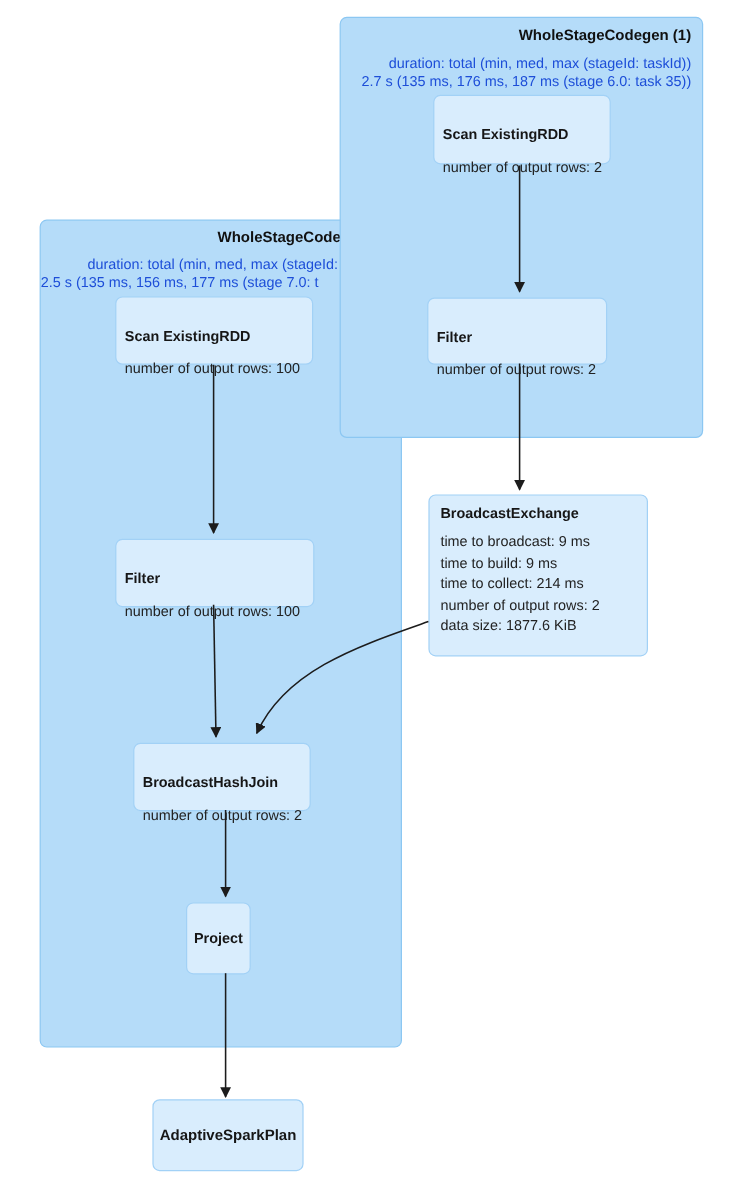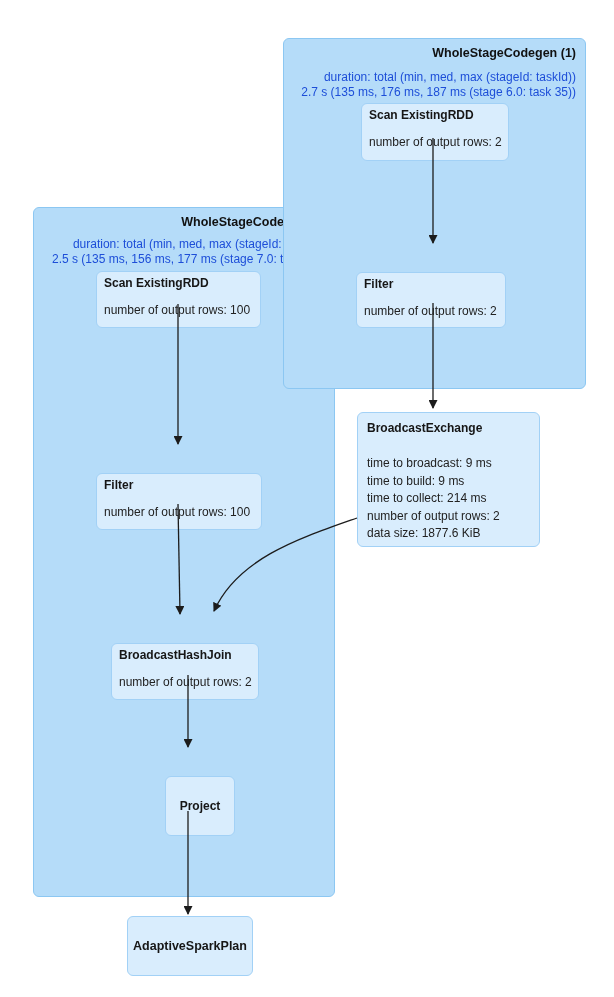--- a/index.html
+++ b/index.html
@@ -10,39 +10,39 @@
     --arrow:#1c1c1c;
     --text:#222222;
   }
   html,body{margin:0;padding:0;background:#ffffff;}
   .canvas{
     position:relative;width:614px;height:997px;background:#ffffff;overflow:hidden;
     font-family:"Liberation Sans",sans-serif;color:var(--text);
   }
   .cluster{
     position:absolute;background:var(--cluster-fill);
-    border:1px solid var(--cluster-border);border-radius:6px;box-sizing:border-box;margin-top:24px;
+    border:1px solid var(--cluster-border);border-radius:6px;box-sizing:border-box;
   }
   .cluster-title{
     position:absolute;top:7px;right:9px;font-size:12.5px;font-weight:bold;
     color:#111;white-space:nowrap;
   }
   .duration{position:absolute;left:0;width:100%;font-size:12px;line-height:14.5px;color:#1d4ed8;}
   .dl{white-space:nowrap;}
   .dl.r{text-align:right;padding-right:9px;}
-  .dl.l{text-align:left;padding-left:18px;}
+  .dl.l{text-align:left;padding-left:0;}
   .node{
     position:absolute;background:var(--node-fill);
     border:1px solid var(--node-border);border-radius:6px;box-sizing:border-box;
-    padding:4px 7px;font-size:12px;white-space:nowrap;
+    padding:25px 7px;font-size:12px;white-space:nowrap;
   }
   .node .ntitle{font-weight:bold;color:#161616;font-size:12px;}
   .node .nmetrics{margin-top:13px;color:var(--text);}
   .node.tall{padding:8px 9px;}
-  .node.tall .nmetrics{margin-top:20px;line-height:17.5px;}
+  .node.tall .nmetrics{margin-top:8px;line-height:17.5px;}
   .node.center{display:flex;align-items:center;justify-content:center;padding:0;}
   .edges{position:absolute;left:0;top:0;pointer-events:none;}
   .edges path{stroke:var(--arrow);stroke-width:1.3;fill:none;}
   #ah-path{fill:var(--arrow);stroke:none;}
 </style>
 </head>
 <body>
 
 <div class="canvas">
 
@@ -67,21 +67,21 @@
       </div>
     </div>
 
     <div class="node" style="left:77px;top:435px;width:148px;height:57px">
       <div class="ntitle">BroadcastHashJoin</div>
       <div class="nmetrics">
         <div>number of output rows: 2</div>
       </div>
     </div>
 
-    <div class="node center" style="left:131px;top:568px;width:70px;height:60px">
+    <div class="node center" style="left:121px;top:568px;width:54px;height:60px">
       <div class="ntitle">Project</div>
     </div>
   </div>
 
   <div class="cluster" style="left:283px;top:14px;width:303px;height:351px">
     <div class="cluster-title">WholeStageCodegen (1)</div>
     <div class="duration" style="top:31px">
       <div class="dl r">duration: total (min, med, max (stageId: taskId))</div>
       <div class="dl r">2.7 s (135 ms, 176 ms, 187 ms (stage 6.0: task 35))</div>
     </div>

